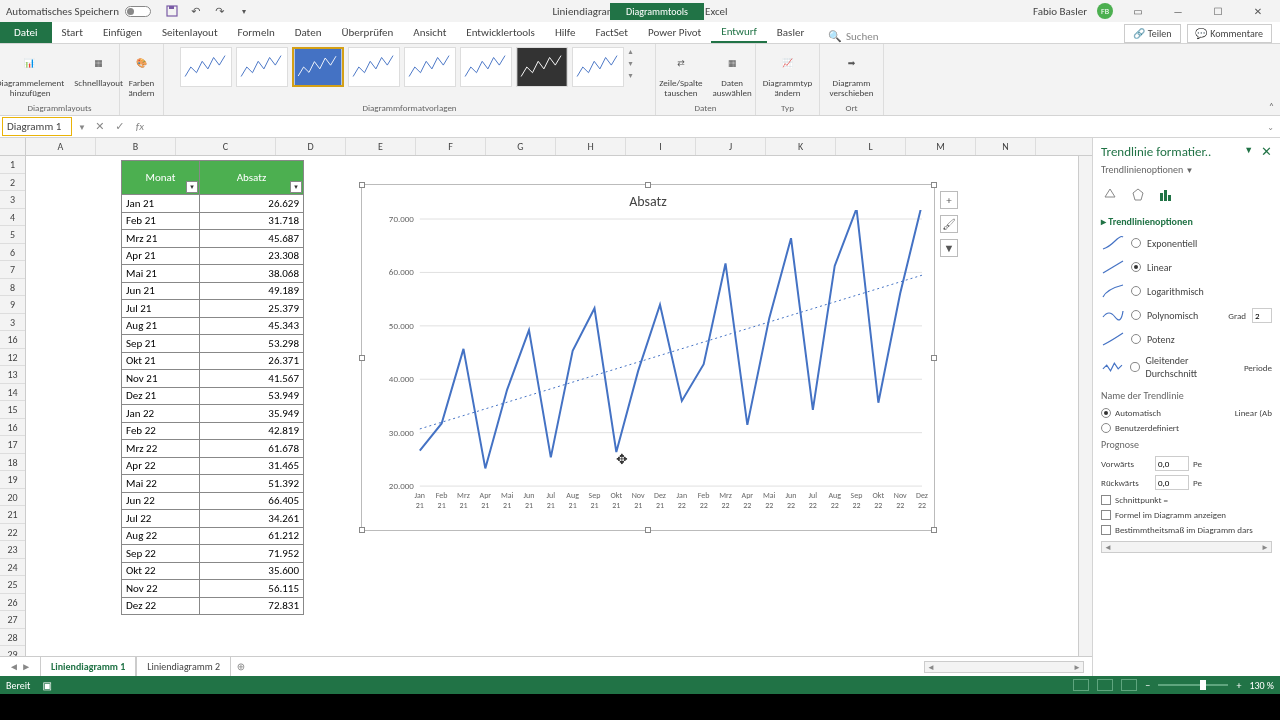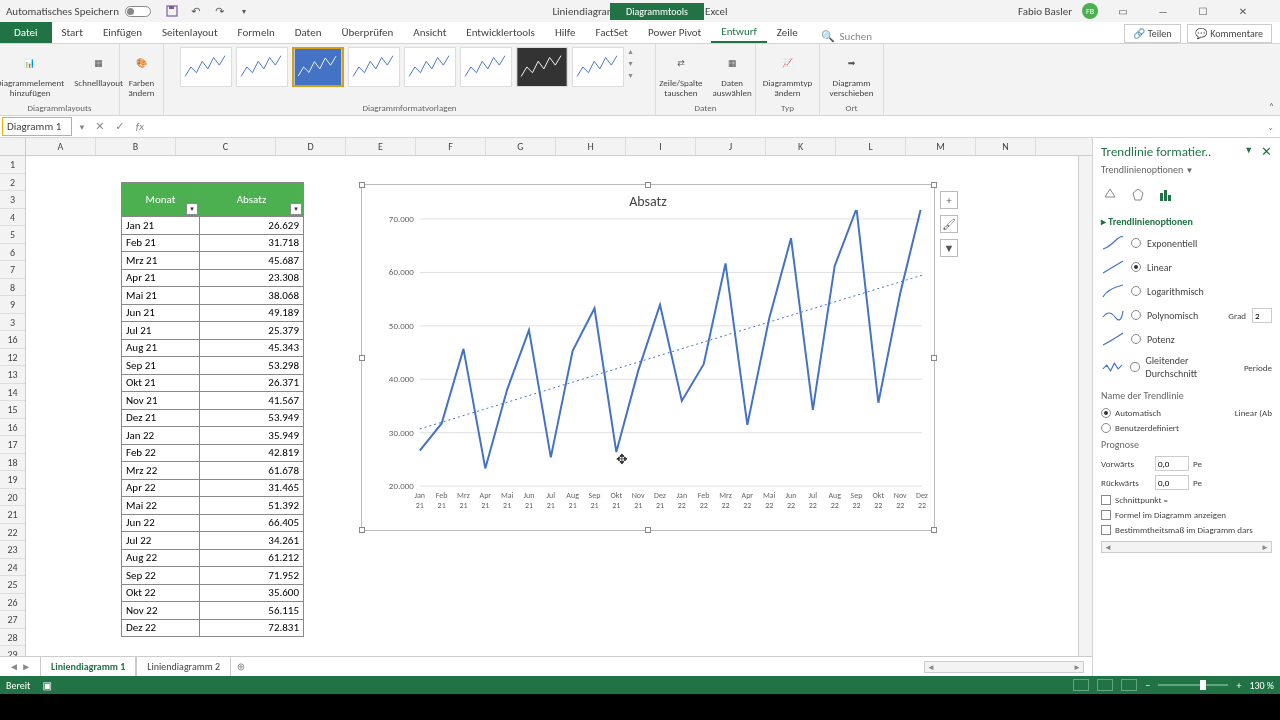--- a/index.html
+++ b/index.html
@@ -6,21 +6,21 @@
 body { width:1280px; height:720px; background:#000; overflow:hidden; font-size:11px; }
 .app { width:1280px; height:694px; background:#d946ef; display:flex; flex-direction:column; }
 .titlebar { height:22px; background:#f3f3f3; display:flex; align-items:center; font-size:11px; color:#444; position:relative; }
 .autosave { display:flex; align-items:center; gap:6px; padding-left:6px; }
 .toggle { width:26px; height:11px; border:1px solid #888; border-radius:6px; position:relative; background:#fff; }
 .toggle::after { content:""; position:absolute; width:7px; height:7px; border-radius:50%; background:#888; top:1px; left:1px; }
 .qat { display:flex; gap:10px; margin-left:14px; }
 .qat-icon { width:14px; height:14px; display:flex; align-items:center; justify-content:center; color:#555; }
 .title-center { position:absolute; left:50%; transform:translateX(-50%); color:#444; }
 .tools-tab { position:absolute; left:610px; background:#217346; color:#fff; padding:2px 16px; font-size:10px; }
-.user-area { position:absolute; right:22px; display:flex; align-items:center; gap:10px; }
+.user-area { position:absolute; right:7px; display:flex; align-items:center; gap:10px; }
 .user-badge { width:16px; height:16px; border-radius:50%; background:#4CAF50; color:#fff; font-size:8px; display:flex; align-items:center; justify-content:center; }
 .win-btn { width:30px; height:18px; display:flex; align-items:center; justify-content:center; color:#555; font-size:10px; }
 .ribbon-tabs { height:22px; background:#fff; display:flex; align-items:flex-end; border-bottom:1px solid #d4d4d4; font-size:11px; }
 .file-tab { background:#217346; color:#fff; padding:4px 14px; height:22px; display:flex; align-items:center; }
 .rtab { padding:4px 10px; color:#444; cursor:pointer; height:22px; display:flex; align-items:center; }
 .rtab.active { color:#217346; border-bottom:2px solid #217346; }
 .search-ribbon { display:flex; align-items:center; gap:4px; margin-left:14px; color:#888; }
 .ribbon-right { margin-left:auto; display:flex; gap:6px; padding-right:8px; }
 .share-btn { border:1px solid #ccc; padding:2px 8px; font-size:10px; color:#444; }
 .ribbon-body { height:72px; background:#f3f3f3; border-bottom:1px solid #d4d4d4; display:flex; position:relative; }
@@ -39,21 +39,21 @@
 .fb-input { flex:1; padding:2px 4px; }
 .workspace { flex:1; display:flex; overflow:hidden; }
 .sheet-area { flex:1; display:flex; flex-direction:column; overflow:hidden; position:relative; }
 .col-headers { height:18px; display:flex; background:#f3f3f3; border-bottom:1px solid #ccc; font-size:10px; }
 .corner { width:26px; border-right:1px solid #ccc; background:#f3f3f3; }
 .ch { border-right:1px solid #ddd; text-align:center; line-height:18px; color:#444; }
 .grid-body { flex:1; display:flex; overflow:hidden; position:relative; }
 .row-headers { width:26px; background:#f3f3f3; border-right:1px solid #ccc; font-size:10px; }
 .rh { height:17.5px; border-bottom:1px solid #ddd; text-align:center; line-height:17.5px; color:#444; }
 .cells { flex:1; position:relative; background:#fff; }
-.data-table { position:absolute; left:95px; top:26px; border-collapse:collapse; font-size:11px; }
+.data-table { position:absolute; left:95px; top:4px; border-collapse:collapse; font-size:11px; }
 .data-table th { background:#4CAF50; color:#fff; padding:6px 4px; border:1px solid #888; font-weight:400; position:relative; height:34px; }
 .filter-drop { position:absolute; right:1px; bottom:1px; width:12px; height:12px; background:#fff; border:1px solid #888; font-size:7px; line-height:10px; text-align:center; color:#333; }
 .data-table td { border:1px solid #888; padding:1px 4px; height:17.5px; }
 .data-table td:first-child { width:78px; }
 .data-table td:last-child { width:104px; text-align:right; }
 .chart-box { position:absolute; left:335px; top:28px; width:574px; height:347px; background:#fff; border:1px solid #bbb; }
 .chart-handle { width:6px; height:6px; background:#fff; border:1px solid #888; position:absolute; }
 .chart-title { text-align:center; font-size:14px; color:#444; padding-top:8px; }
 .chart-svg { width:100%; height:calc(100% - 30px); }
 .chart-side-btns { position:absolute; right:-24px; top:6px; display:flex; flex-direction:column; gap:6px; }
@@ -132,21 +132,21 @@
         <div class="rtab">Seitenlayout</div>
         <div class="rtab">Formeln</div>
         <div class="rtab">Daten</div>
         <div class="rtab">Überprüfen</div>
         <div class="rtab">Ansicht</div>
         <div class="rtab">Entwicklertools</div>
         <div class="rtab">Hilfe</div>
         <div class="rtab">FactSet</div>
         <div class="rtab">Power Pivot</div>
         <div class="rtab active">Entwurf</div>
-        <div class="rtab">Zeile</div>
+        <div class="rtab">Basler</div>
       </div>
     <div class="search-ribbon">
       <span>🔍</span>
       <span>Suchen</span>
     </div>
     <div class="ribbon-right">
       <div class="share-btn">🔗 <span>Teilen</span></div>
       <div class="share-btn">💬 <span>Kommentare</span></div>
     </div>
   </div>

